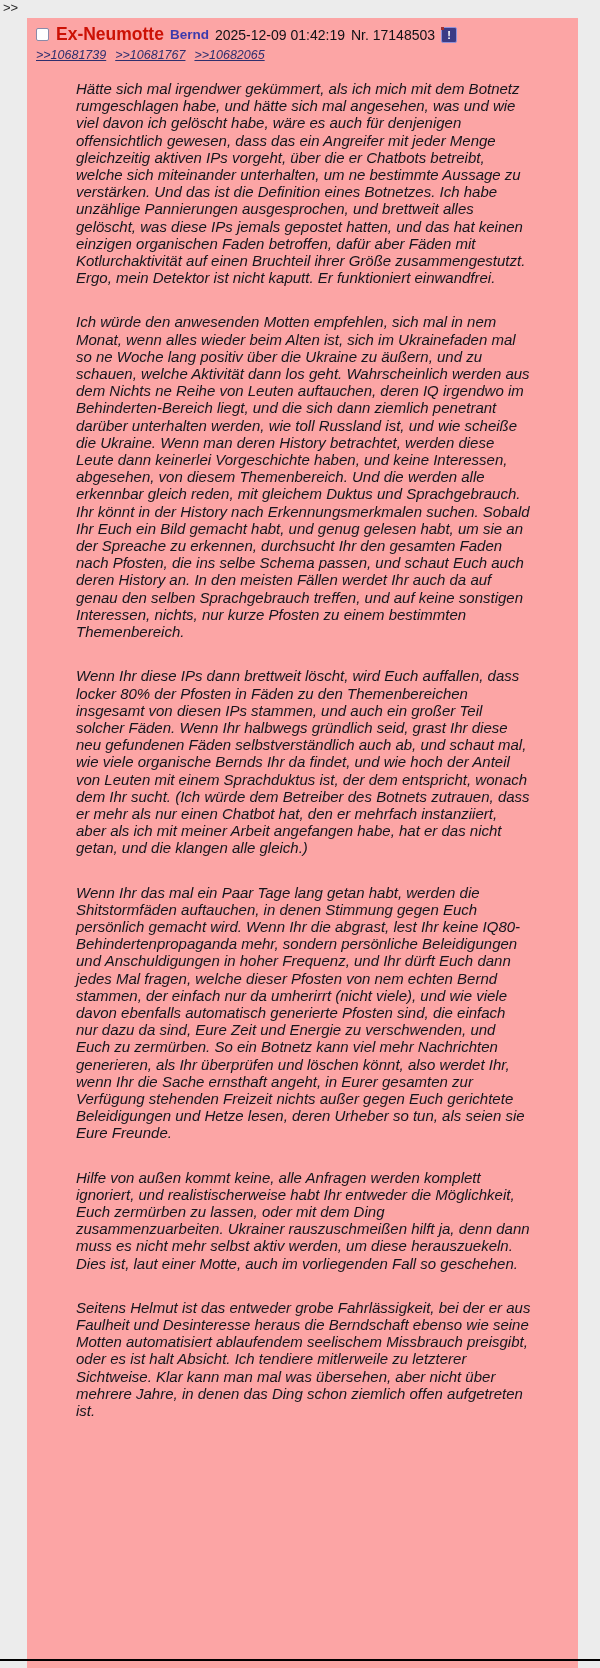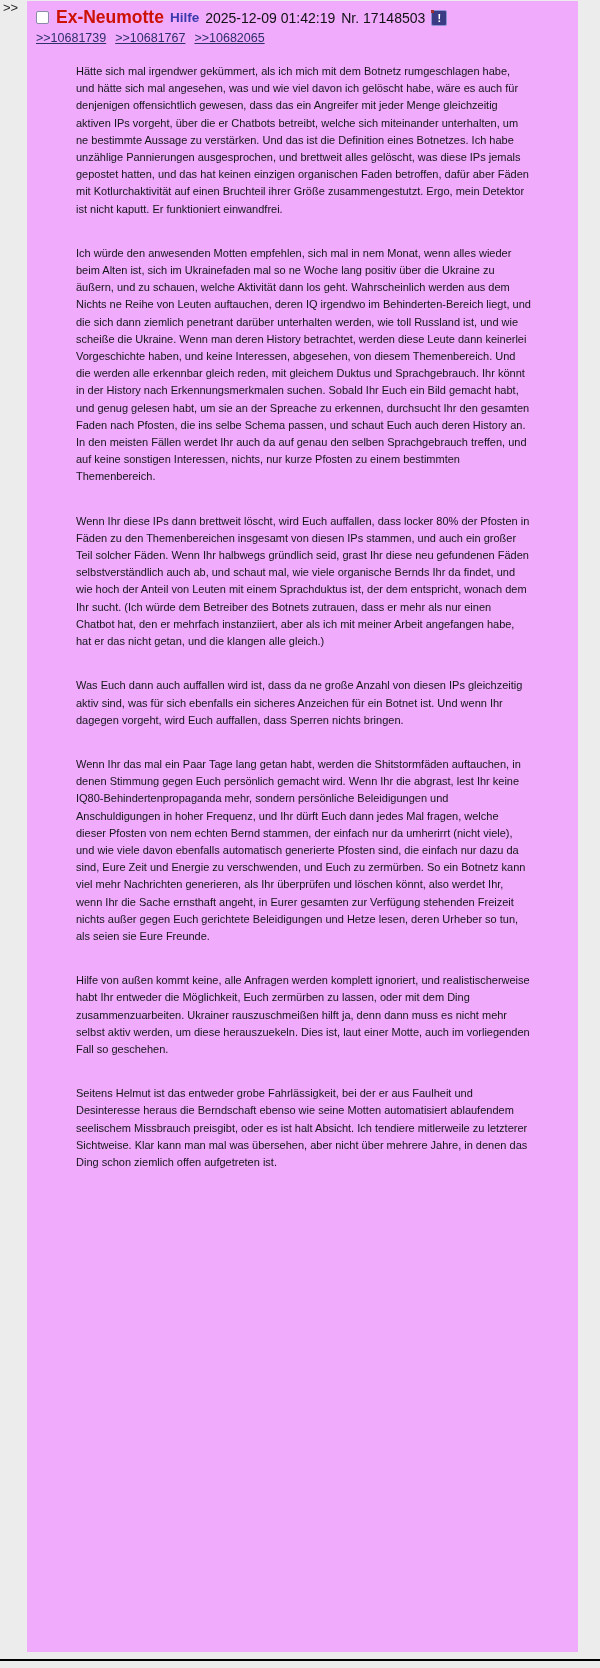--- a/index.html
+++ b/index.html
@@ -18,24 +18,24 @@
   .reply-marker {
     position: absolute;
     left: 3px;
     top: 0px;
     font-size: 13px;
     color: #2a2a2a;
   }
   .post {
     position: absolute;
     left: 27px;
-    top: 1px;
+    top: 18px;
     width: 551px;
     height: 1651px;
-    background: #f0abfc;
+    background: #fca5a5;
     overflow: hidden;
   }
   .post-header {
     display: flex;
     align-items: center;
     padding: 6px 4px 0 9px;
   }
   .post-checkbox {
     appearance: none;
     -webkit-appearance: none;
@@ -93,34 +93,36 @@
     position: absolute;
     left: -1px;
     top: -1px;
     width: 3px;
     height: 3px;
     background: #a03030;
   }
   .backlinks {
     margin: 3px 0 0 9px;
     font-size: 12.5px;
+    font-style: italic;
     line-height: 15px;
   }
   .backlinks a {
     color: #2f2f6e;
     text-decoration: underline;
     margin-right: 9px;
     white-space: nowrap;
   }
   .message {
     margin: 17px 47px 0 49px;
     width: 455px;
-    font-size: 11px;
+    font-size: 15px;
     line-height: 17.2px;
     color: #15151c;
+    font-style: italic;
   }
   .message p {
     margin: 0 0 27px 0;
   }
   .message p:last-child {
     margin-bottom: 8px;
   }
   .bottom-rule {
     position: absolute;
     left: 0;
@@ -137,35 +139,34 @@
 
 <div class="page">
 
   <span class="reply-marker">&gt;&gt;</span>
 
   <div class="post">
 
     <div class="post-header">
       <input type="checkbox" class="post-checkbox" style="">
       <span class="subject">Ex-Neumotte</span>
-      <span class="poster-name">Hilfe</span>
+      <span class="poster-name">Bernd</span>
       <span class="timestamp">2025-12-09 01:42:19</span>
       <a href="#" class="post-number">Nr. 17148503</a>
       <span class="alert-icon">!</span>
     </div>
 
     <div class="backlinks">
       <a href="#">&gt;&gt;10681739</a><a href="#">&gt;&gt;10681767</a><a href="#">&gt;&gt;10682065</a>
     </div>
 
     <div class="message">
       <p>Hätte sich mal irgendwer gekümmert, als ich mich mit dem Botnetz rumgeschlagen habe, und hätte sich mal angesehen, was und wie viel davon ich gelöscht habe, wäre es auch für denjenigen offensichtlich gewesen, dass das ein Angreifer mit jeder Menge gleichzeitig aktiven IPs vorgeht, über die er Chatbots betreibt, welche sich miteinander unterhalten, um ne bestimmte Aussage zu verstärken. Und das ist die Definition eines Botnetzes. Ich habe unzählige Pannierungen ausgesprochen, und brettweit alles gelöscht, was diese IPs jemals gepostet hatten, und das hat keinen einzigen organischen Faden betroffen, dafür aber Fäden mit Kotlurchaktivität auf einen Bruchteil ihrer Größe zusammengestutzt. Ergo, mein Detektor ist nicht kaputt. Er funktioniert einwandfrei.</p>
       <p>Ich würde den anwesenden Motten empfehlen, sich mal in nem Monat, wenn alles wieder beim Alten ist, sich im Ukrainefaden mal so ne Woche lang positiv über die Ukraine zu äußern, und zu schauen, welche Aktivität dann los geht. Wahrscheinlich werden aus dem Nichts ne Reihe von Leuten auftauchen, deren IQ irgendwo im Behinderten-Bereich liegt, und die sich dann ziemlich penetrant darüber unterhalten werden, wie toll Russland ist, und wie scheiße die Ukraine. Wenn man deren History betrachtet, werden diese Leute dann keinerlei Vorgeschichte haben, und keine Interessen, abgesehen, von diesem Themenbereich. Und die werden alle erkennbar gleich reden, mit gleichem Duktus und Sprachgebrauch. Ihr könnt in der History nach Erkennungsmerkmalen suchen. Sobald Ihr Euch ein Bild gemacht habt, und genug gelesen habt, um sie an der Spreache zu erkennen, durchsucht Ihr den gesamten Faden nach Pfosten, die ins selbe Schema passen, und schaut Euch auch deren History an. In den meisten Fällen werdet Ihr auch da auf genau den selben Sprachgebrauch treffen, und auf keine sonstigen Interessen, nichts, nur kurze Pfosten zu einem bestimmten Themenbereich.</p>
       <p>Wenn Ihr diese IPs dann brettweit löscht, wird Euch auffallen, dass locker 80% der Pfosten in Fäden zu den Themenbereichen insgesamt von diesen IPs stammen, und auch ein großer Teil solcher Fäden. Wenn Ihr halbwegs gründlich seid, grast Ihr diese neu gefundenen Fäden selbstverständlich auch ab, und schaut mal, wie viele organische Bernds Ihr da findet, und wie hoch der Anteil von Leuten mit einem Sprachduktus ist, der dem entspricht, wonach dem Ihr sucht. (Ich würde dem Betreiber des Botnets zutrauen, dass er mehr als nur einen Chatbot hat, den er mehrfach instanziiert, aber als ich mit meiner Arbeit angefangen habe, hat er das nicht getan, und die klangen alle gleich.)</p>
-      <p>Was Euch dann auch auffallen wird ist, dass da ne große Anzahl von diesen IPs gleichzeitig aktiv sind, was für sich ebenfalls ein sicheres Anzeichen für ein Botnet ist. Und wenn Ihr dagegen vorgeht, wird Euch auffallen, dass Sperren nichts bringen.</p>
       <p>Wenn Ihr das mal ein Paar Tage lang getan habt, werden die Shitstormfäden auftauchen, in denen Stimmung gegen Euch persönlich gemacht wird. Wenn Ihr die abgrast, lest Ihr keine IQ80-Behindertenpropaganda mehr, sondern persönliche Beleidigungen und Anschuldigungen in hoher Frequenz, und Ihr dürft Euch dann jedes Mal fragen, welche dieser Pfosten von nem echten Bernd stammen, der einfach nur da umherirrt (nicht viele), und wie viele davon ebenfalls automatisch generierte Pfosten sind, die einfach nur dazu da sind, Eure Zeit und Energie zu verschwenden, und Euch zu zermürben. So ein Botnetz kann viel mehr Nachrichten generieren, als Ihr überprüfen und löschen könnt, also werdet Ihr, wenn Ihr die Sache ernsthaft angeht, in Eurer gesamten zur Verfügung stehenden Freizeit nichts außer gegen Euch gerichtete Beleidigungen und Hetze lesen, deren Urheber so tun, als seien sie Eure Freunde.</p>
       <p>Hilfe von außen kommt keine, alle Anfragen werden komplett ignoriert, und realistischerweise habt Ihr entweder die Möglichkeit, Euch zermürben zu lassen, oder mit dem Ding zusammenzuarbeiten. Ukrainer rauszuschmeißen hilft ja, denn dann muss es nicht mehr selbst aktiv werden, um diese herauszuekeln. Dies ist, laut einer Motte, auch im vorliegenden Fall so geschehen.</p>
       <p>Seitens Helmut ist das entweder grobe Fahrlässigkeit, bei der er aus Faulheit und Desinteresse heraus die Berndschaft ebenso wie seine Motten automatisiert ablaufendem seelischem Missbrauch preisgibt, oder es ist halt Absicht. Ich tendiere mitlerweile zu letzterer Sichtweise. Klar kann man mal was übersehen, aber nicht über mehrere Jahre, in denen das Ding schon ziemlich offen aufgetreten ist.</p>
     </div>
 
   </div>
 
   <hr class="bottom-rule">
 
 </div>

